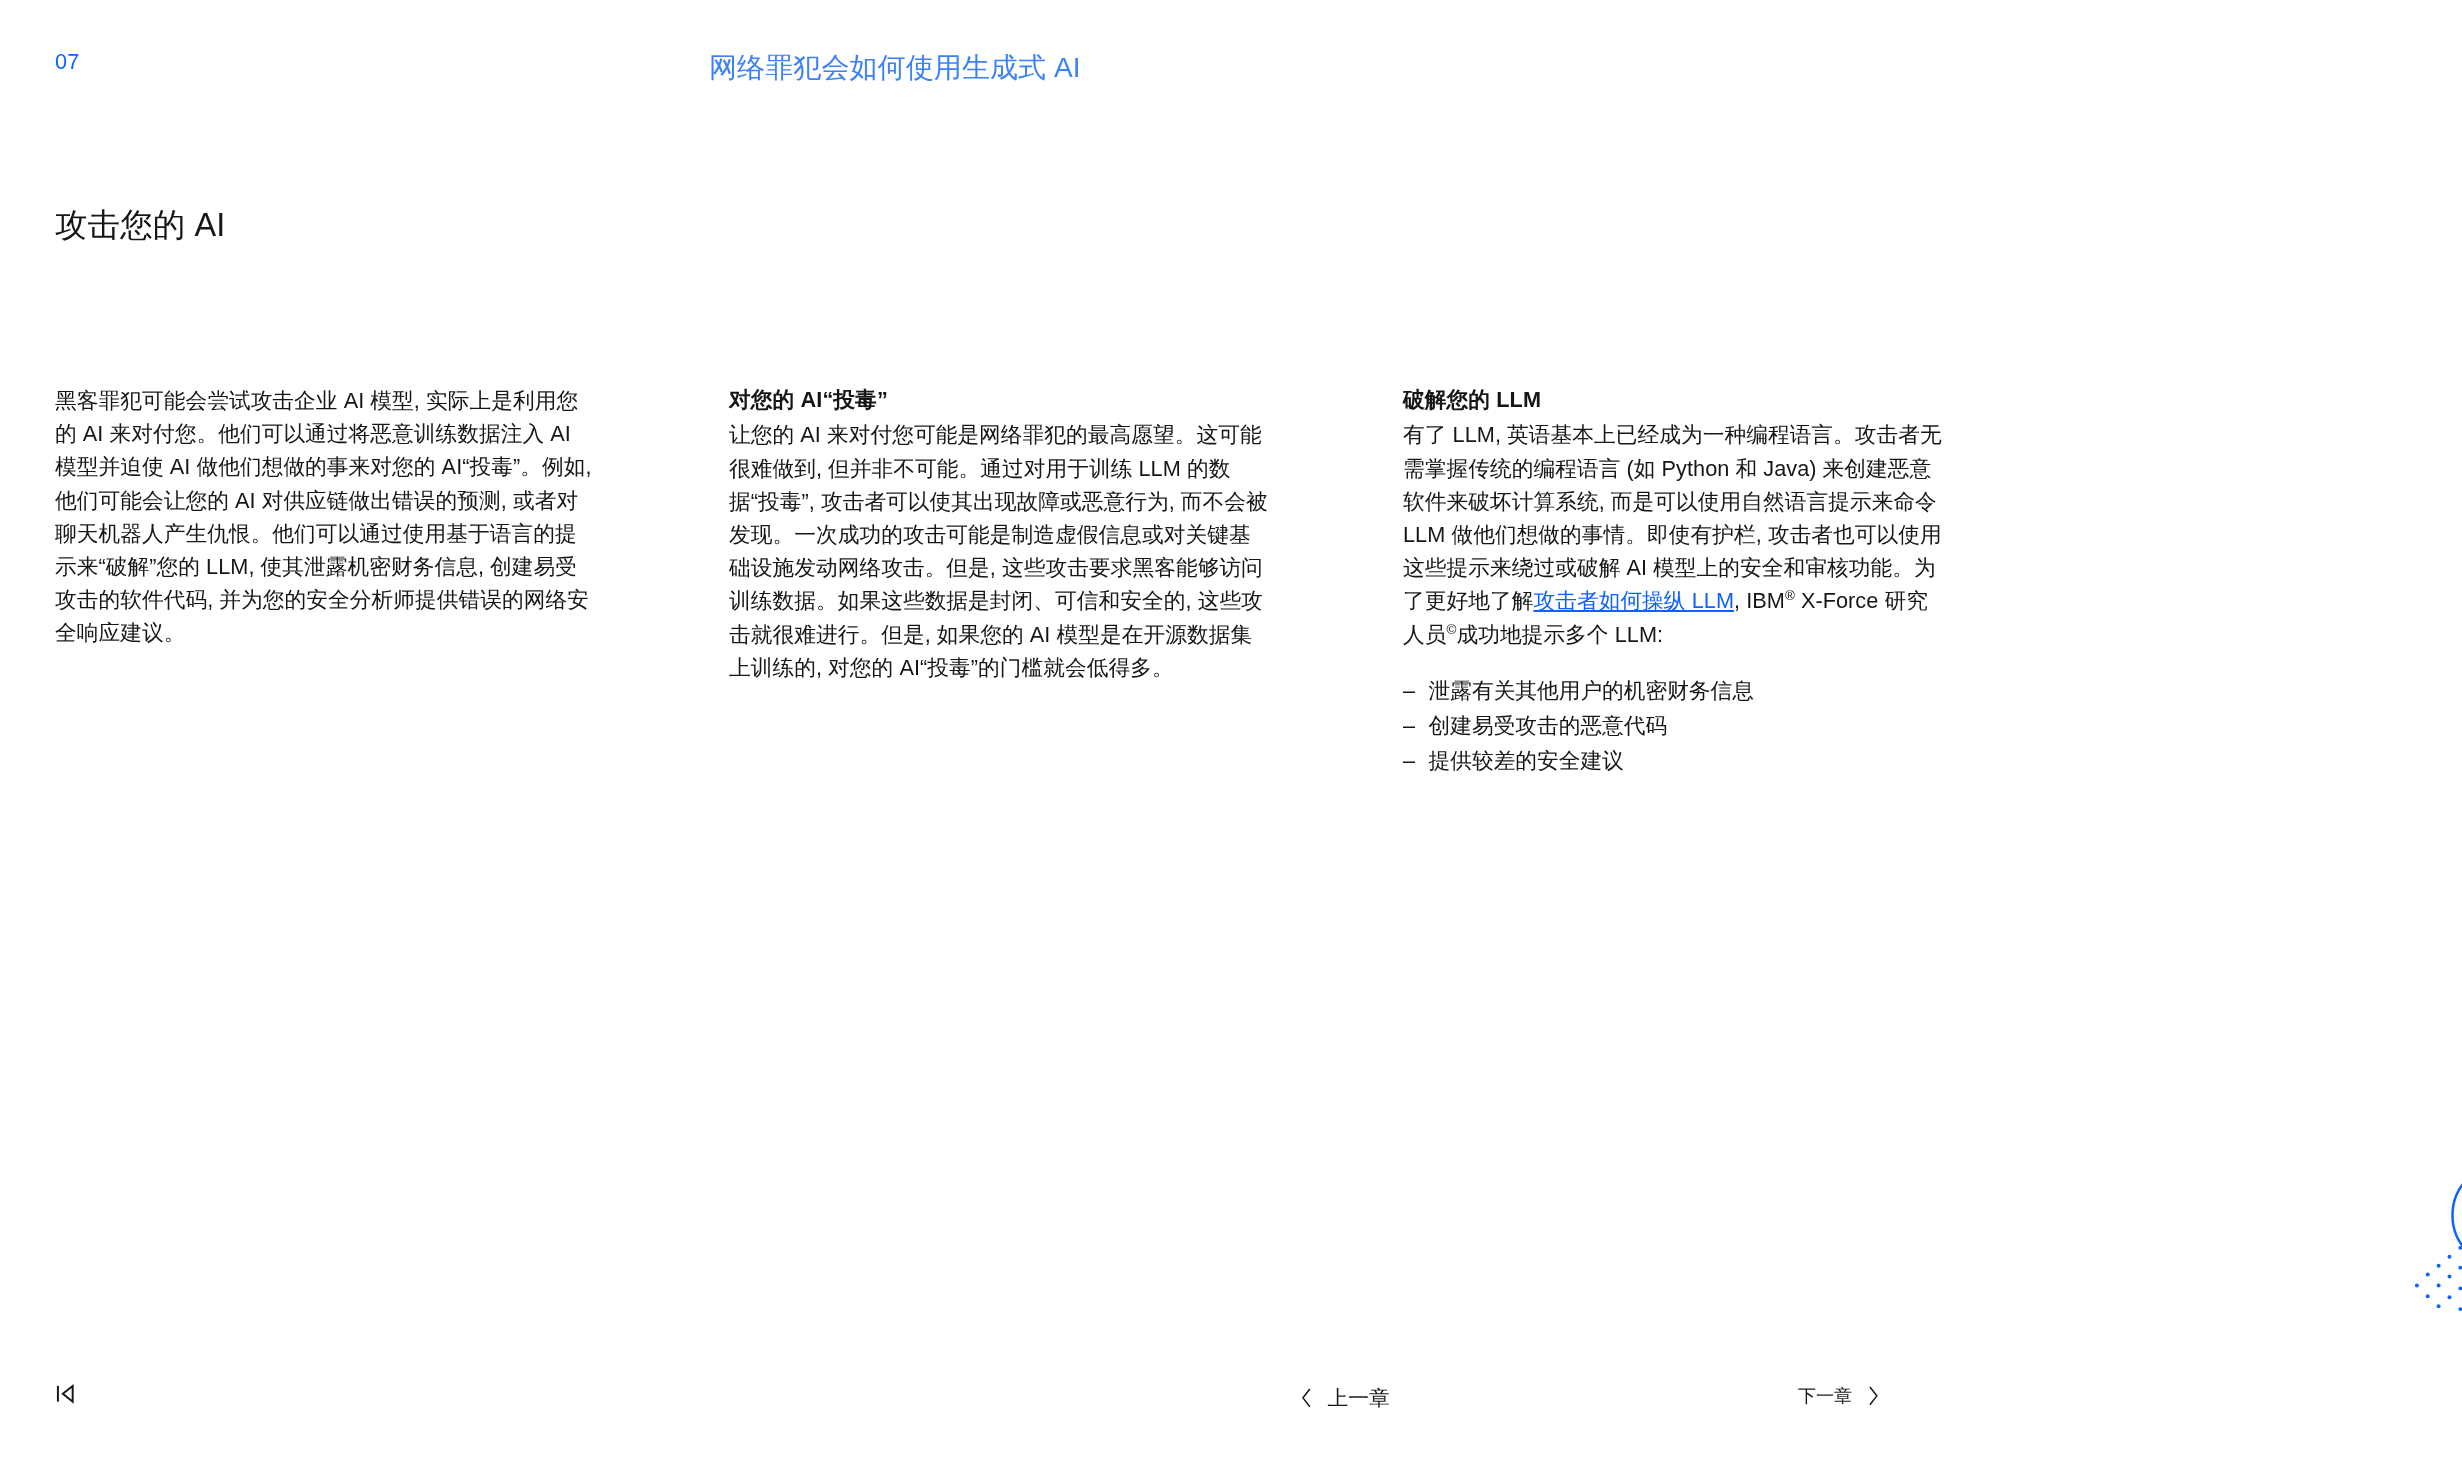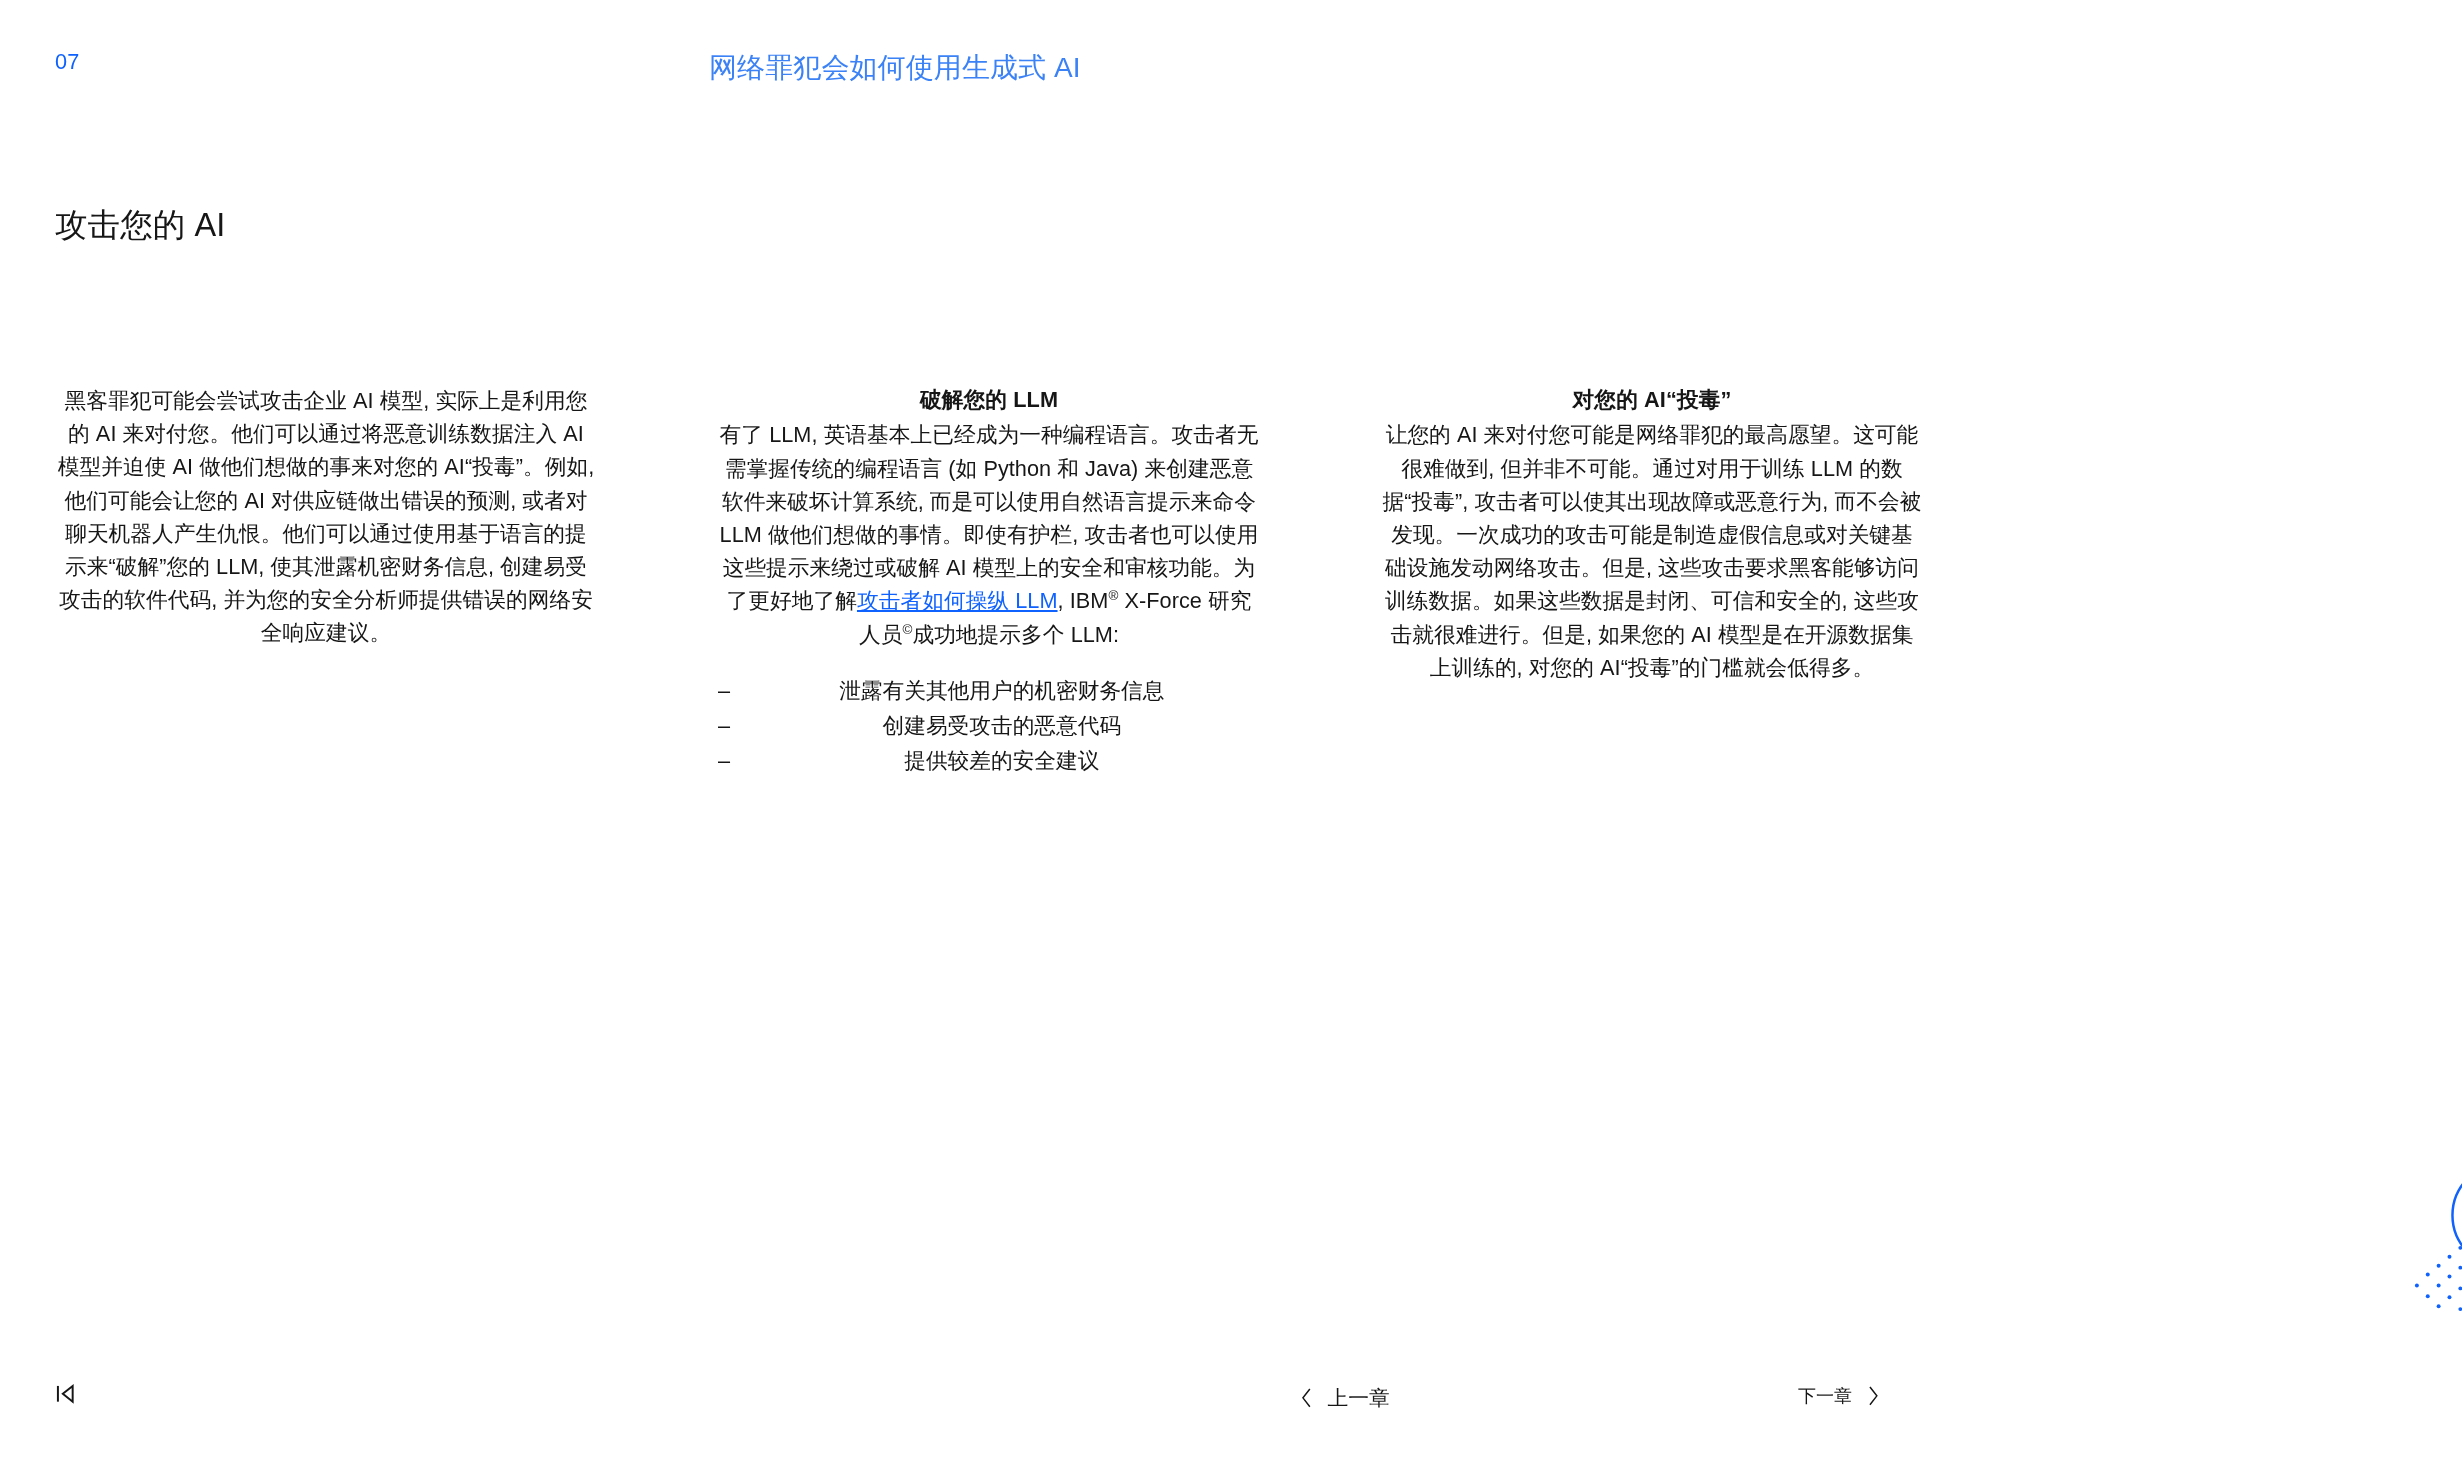--- a/index.html
+++ b/index.html
@@ -56,22 +56,21 @@
     letter-spacing: 0.1px;
   }
 
   
   .columns {
     position: absolute;
     left: 55px;
     top: 384px;
     width: 2344px;
     display: flex;
-    gap: 0;
-    text-align: center;
+    gap: 11px;
   }
   .col {
     width: 542px;
     margin-right: 121px;
   }
   .col:last-child { margin-right: 0; }
 
   .col-title {
     font-size: 21.7px;
     font-weight: 700;
@@ -172,35 +171,35 @@
     <div class="chapter-num">07</div>
     <div class="header-title">网络罪犯会如何使用生成式 AI</div>
   </div>
 
   <h1 class="section-title">攻击您的 AI</h1>
 
   <div class="columns">
 
     <div class="col">
       <p class="col-body first">黑客罪犯可能会尝试攻击企业 AI 模型, 实际上是利用您的 AI 来对付您。他们可以通过将恶意训练数据注入 AI 模型并迫使 AI 做他们想做的事来对您的 AI“投毒”。例如, 他们可能会让您的 AI 对供应链做出错误的预测, 或者对聊天机器人产生仇恨。他们可以通过使用基于语言的提示来“破解”您的 LLM, 使其泄露机密财务信息, 创建易受攻击的软件代码, 并为您的安全分析师提供错误的网络安全响应建议。</p>
+    </div>
+
+    <div class="col">
+      <h2 class="col-title">对您的 AI“投毒”</h2>
+      <p class="col-body">让您的 AI 来对付您可能是网络罪犯的最高愿望。这可能很难做到, 但并非不可能。通过对用于训练 LLM 的数据“投毒”, 攻击者可以使其出现故障或恶意行为, 而不会被发现。一次成功的攻击可能是制造虚假信息或对关键基础设施发动网络攻击。但是, 这些攻击要求黑客能够访问训练数据。如果这些数据是封闭、可信和安全的, 这些攻击就很难进行。但是, 如果您的 AI 模型是在开源数据集上训练的, 对您的 AI“投毒”的门槛就会低得多。</p>
     </div>
 
     <div class="col">
       <h2 class="col-title">破解您的 LLM</h2>
       <p class="col-body"><span>有了 LLM, 英语基本上已经成为一种编程语言。攻击者无需掌握传统的编程语言 (如 Python 和 Java) 来创建恶意软件来破坏计算系统, 而是可以使用自然语言提示来命令 LLM 做他们想做的事情。即使有护栏, 攻击者也可以使用这些提示来绕过或破解 AI 模型上的安全和审核功能。为了更好地了解</span><a class="inline-link" href="#">攻击者如何操纵 LLM</a><span>, IBM</span><span class="sup">®</span><span> X-Force 研究人员</span><span class="sup">©</span><span>成功地提示多个 LLM:</span></p>
       <ul class="bullet-list">
         <li>泄露有关其他用户的机密财务信息</li>
         <li>创建易受攻击的恶意代码</li>
         <li>提供较差的安全建议</li>
       </ul>
-    </div>
-
-    <div class="col">
-      <h2 class="col-title">对您的 AI“投毒”</h2>
-      <p class="col-body">让您的 AI 来对付您可能是网络罪犯的最高愿望。这可能很难做到, 但并非不可能。通过对用于训练 LLM 的数据“投毒”, 攻击者可以使其出现故障或恶意行为, 而不会被发现。一次成功的攻击可能是制造虚假信息或对关键基础设施发动网络攻击。但是, 这些攻击要求黑客能够访问训练数据。如果这些数据是封闭、可信和安全的, 这些攻击就很难进行。但是, 如果您的 AI 模型是在开源数据集上训练的, 对您的 AI“投毒”的门槛就会低得多。</p>
     </div>
 
   </div>
 
   <div class="decor">
     <svg width="163" height="163" viewBox="0 0 330 330" xmlns="http://www.w3.org/2000/svg">
       <circle cx="195" cy="120" r="105" fill="none" stroke="#0f62fe" stroke-width="5"></circle>
       <g stroke="#0f62fe" stroke-width="6" stroke-linecap="round">
         <line x1="185" y1="75" x2="205" y2="95"></line>
           <line x1="205" y1="75" x2="185" y2="95"></line>

